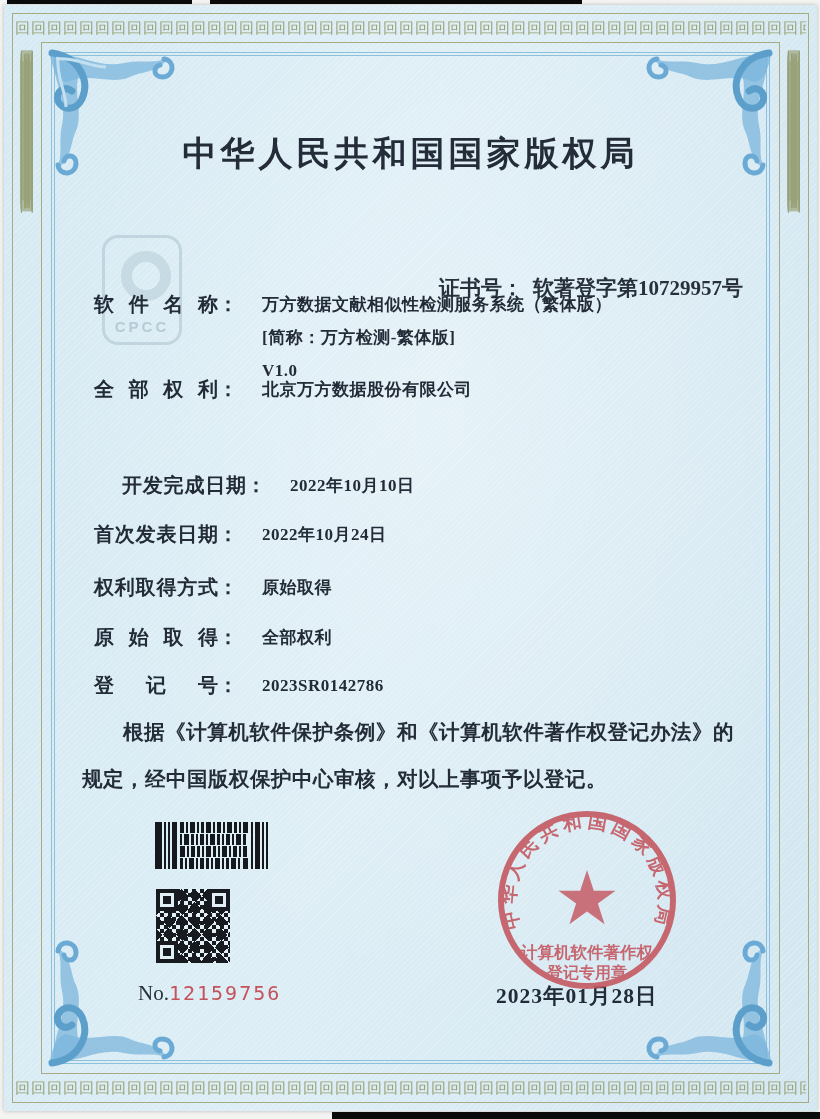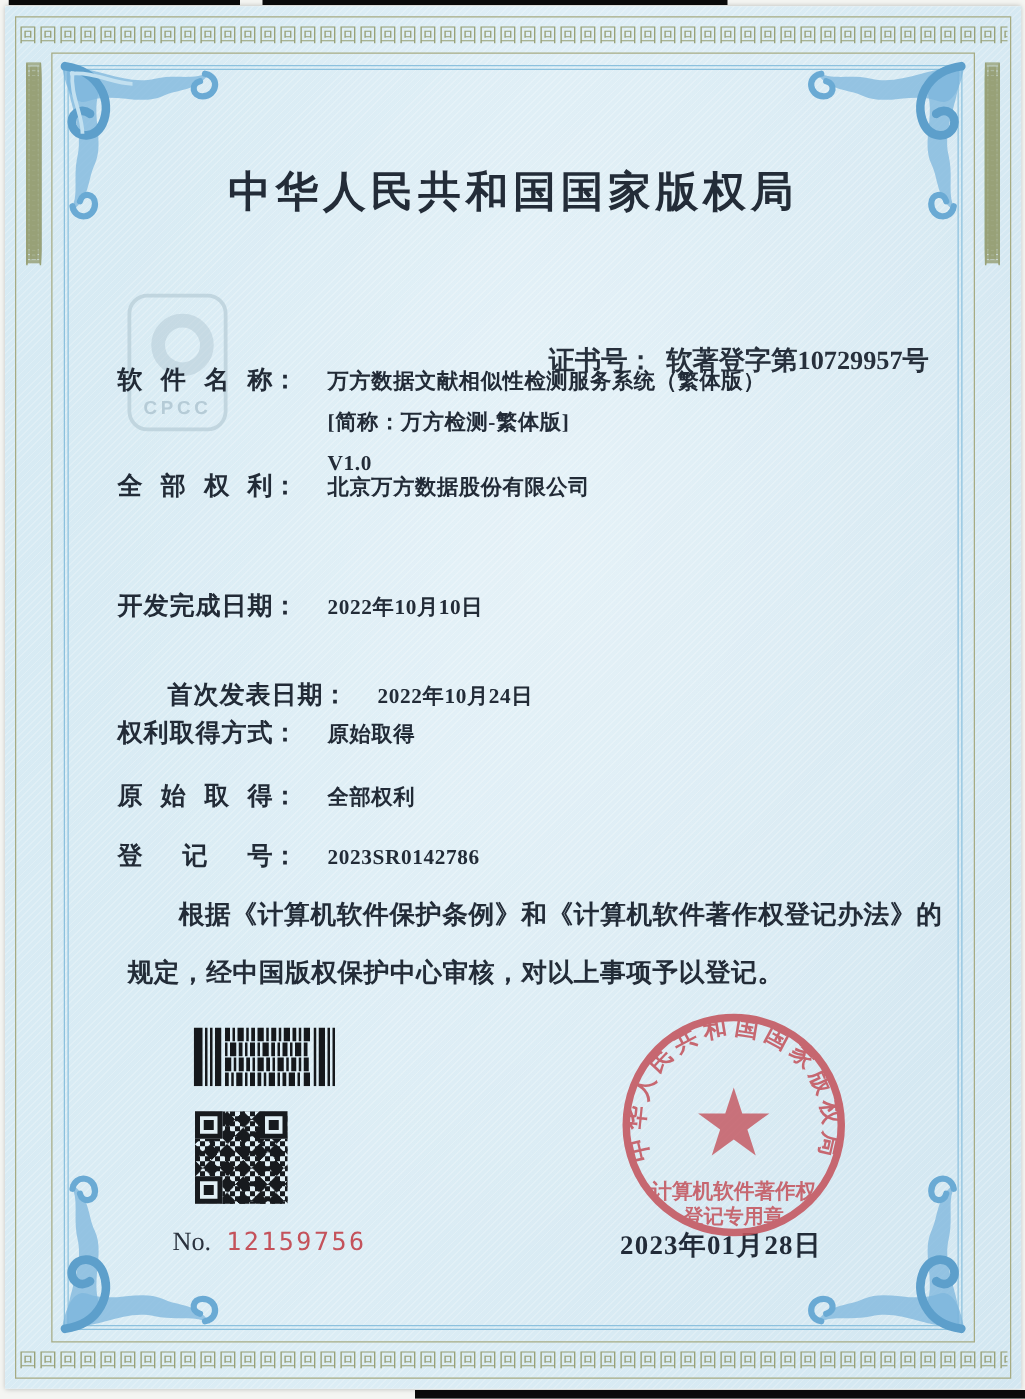--- a/index.html
+++ b/index.html
@@ -71,47 +71,47 @@
   }
   .cert-no .sp { margin-right:10px; }
 
   
   .frow { position:absolute; left:90px; display:flex; align-items:flex-start;
           font-weight:bold; color:#222b37; }
   .flabel { display:inline-block; width:124px; font-size:20px; line-height:32px;
             text-align:justify; text-align-last:justify; }
   .fcolon { font-size:20px; line-height:32px; }
   .fvalue { margin-left:24px; font-size:17px; line-height:33px; letter-spacing:.5px; }
-  .r0 { top:283px; } .r1 { top:368px; } .r2 { top:464px; } .r3 { top:535px;margin-left:40px; }
+  .r0 { top:283px; } .r1 { top:368px; } .r2 { top:464px;margin-left:28px; } .r3 { top:513px; }
   .r4 { top:566px; } .r5 { top:616px; } .r6 { top:664px; }
 
   
   .statement {
-    position:absolute; left:98px; top:704px; width:652px;
+    position:absolute; left:78px; top:704px; width:652px;
     font-size:20.5px; font-weight:600; line-height:47px; letter-spacing:.5px;
     text-indent:2em; text-align:justify; color:#232c38;
   }
 
   
   .barcode { position:absolute; left:151px; top:817px; width:132px; height:47px; }
   .barcode svg { width:100%; height:100%; }
 
   
   .qr { position:absolute; left:152px; top:884px; width:74px; height:74px;
         background:
           repeating-conic-gradient(#171a1e 0% 25%, rgba(0,0,0,0) 0% 50%),
           repeating-conic-gradient(from 45deg, #171a1e 0% 25%, rgba(0,0,0,0) 0% 50%);
         background-size:8px 8px, 13px 13px; background-color:#e2f0f6; }
   .qf { position:absolute; width:22px; height:22px; border:4px solid #171a1e; background:#e2f0f6; }
   .qf::after { content:""; position:absolute; left:3px; top:3px; width:8px; height:8px; background:#171a1e; }
   .qf.tl { left:0; top:0; } .qf.tr { right:0; top:0; } .qf.bl { left:0; bottom:0; }
 
   
   .no-line { position:absolute; left:134px; top:976px; }
-  .no-label { font:21px "Liberation Serif","DejaVu Serif",serif; color:#2a323e; margin-right:12px; }
+  .no-label { font:21px "Liberation Serif","DejaVu Serif",serif; color:#2a323e; }
   .no-value { font:20px "DejaVu Sans Mono",monospace; color:#c4525b; letter-spacing:2px; }
   .issue-date { position:absolute; left:492px; top:976px; width:218px; text-align:left;
                 font-size:21.5px; font-weight:bold; color:#222b38; letter-spacing:1px; }
 
   
   .seal { position:absolute; left:488px; top:803px; width:190px; height:182px; opacity:.88; }
 </style>
 </head>
 <body>
 

